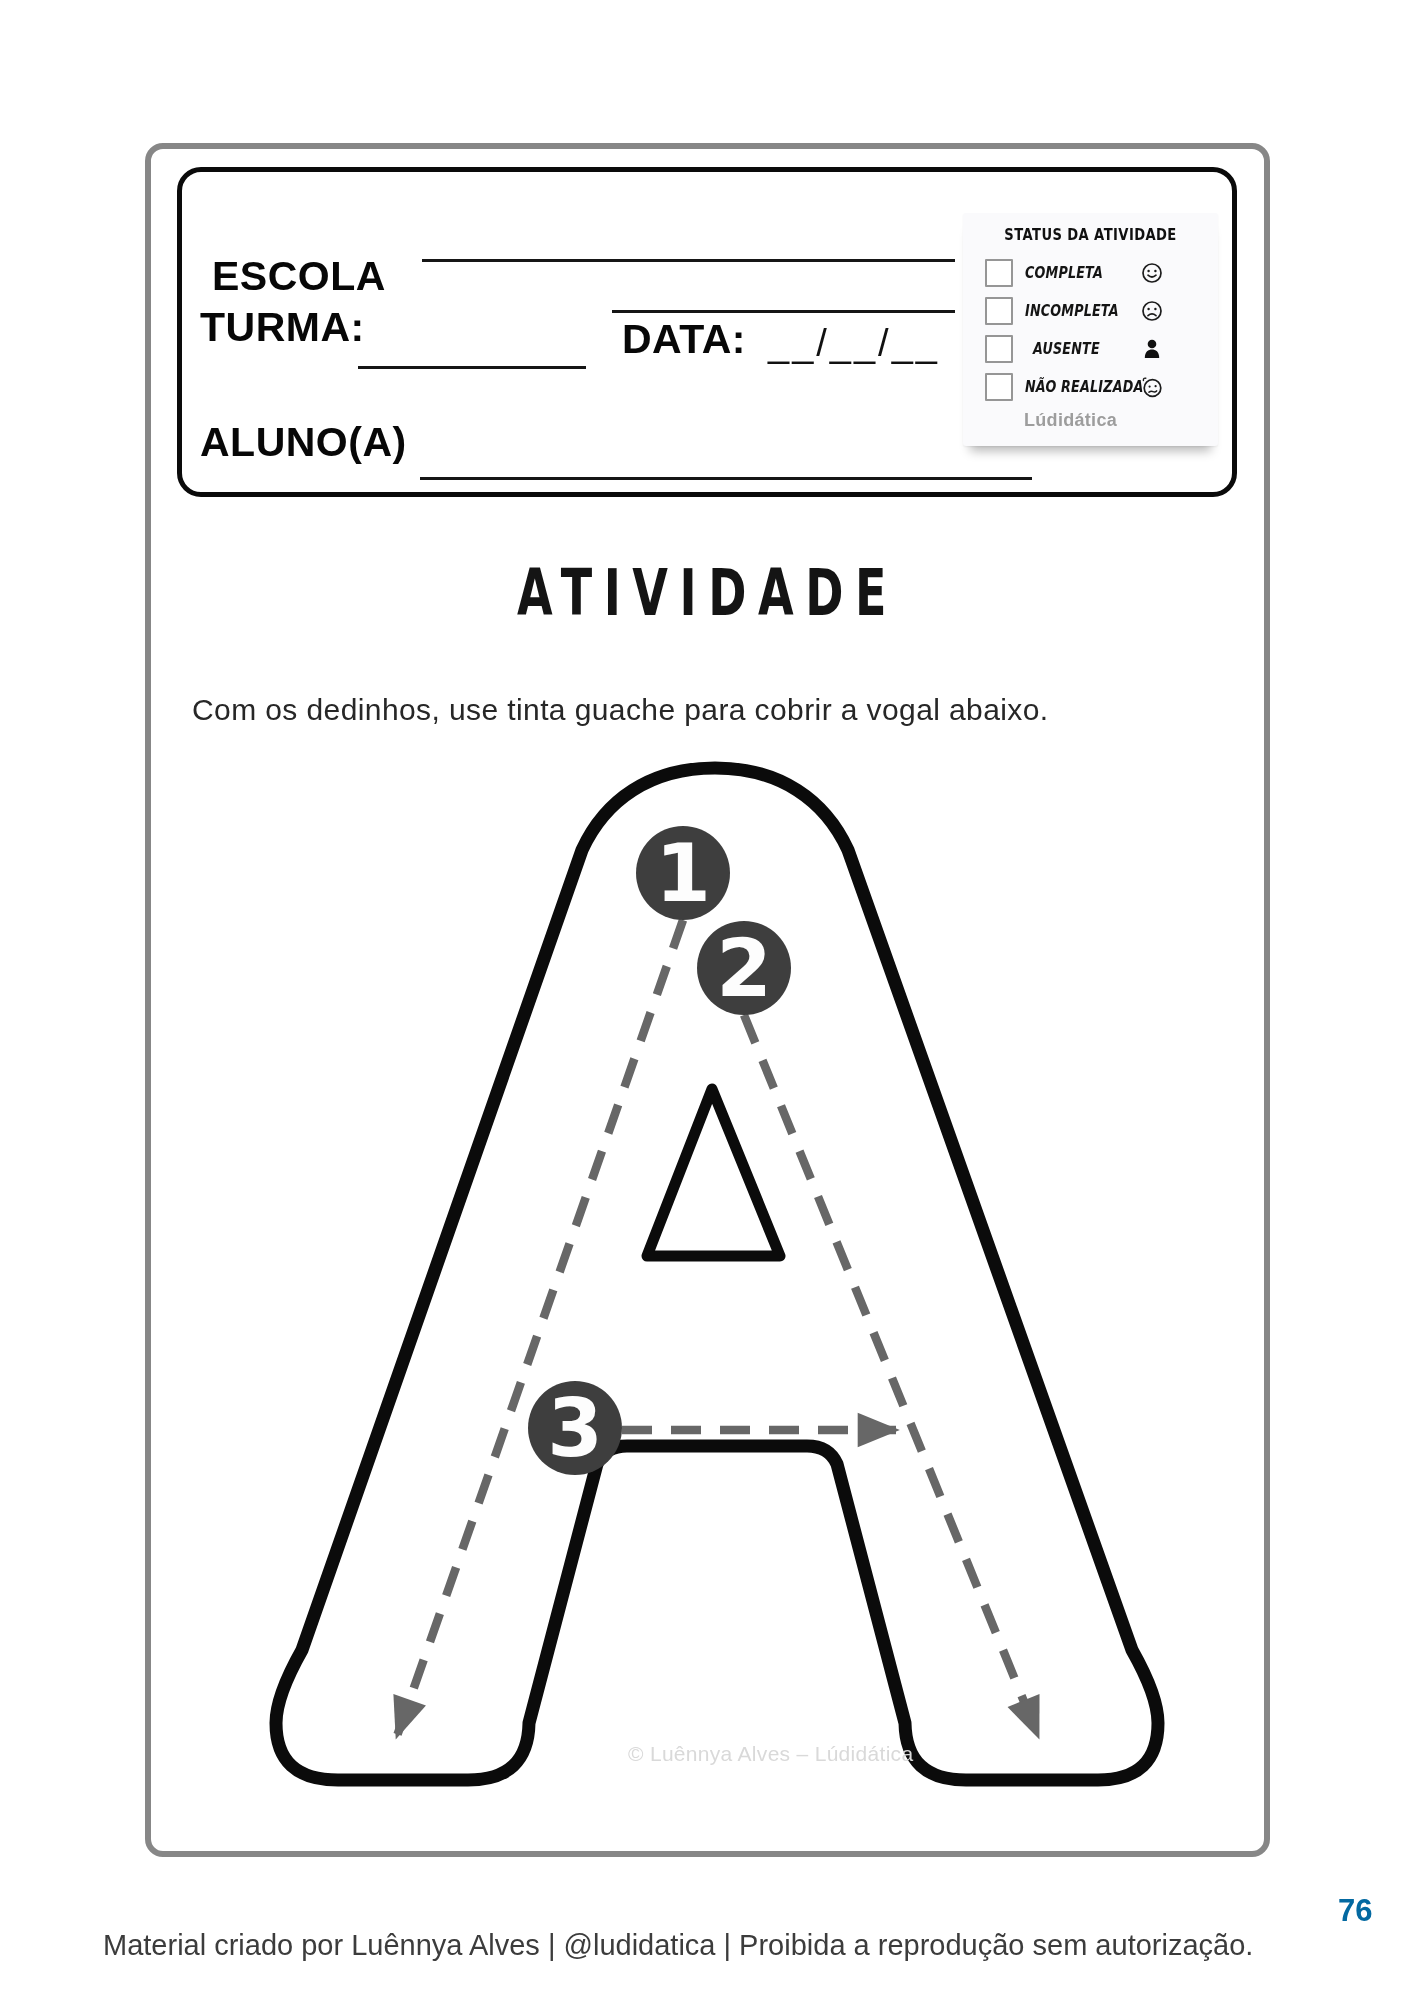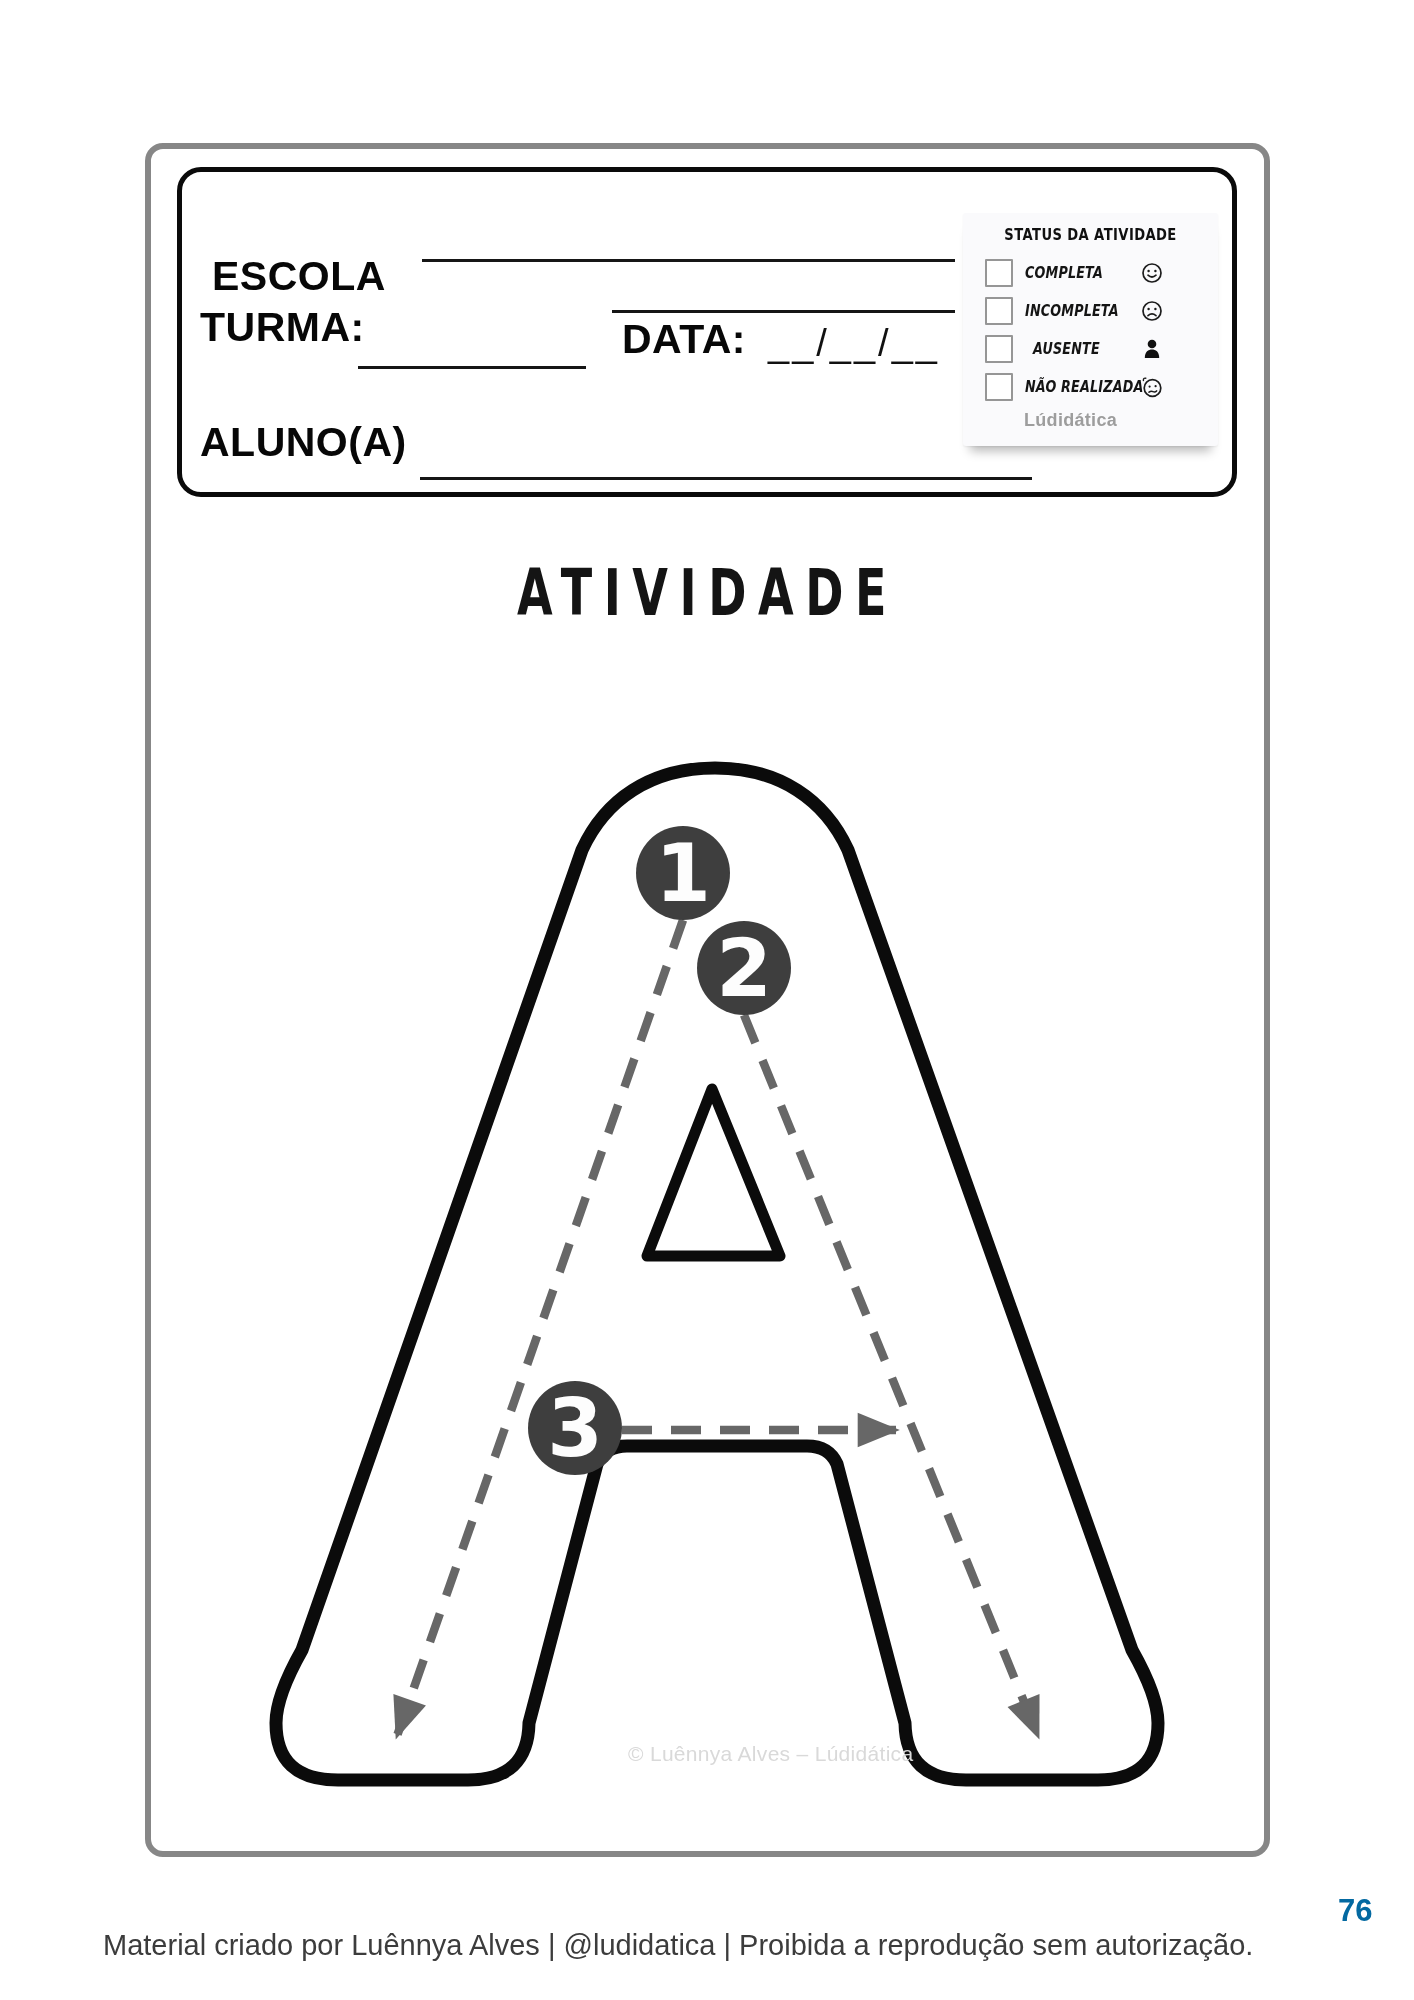--- a/index.html
+++ b/index.html
@@ -116,20 +116,21 @@
           <path d="M9 17.2 Q11 15.6 13 16.6 Q15 17.6 16.6 15.9" fill="none" stroke="#1c1c1c" stroke-width="1.5" stroke-linecap="round"></path>
           <path d="M3.4 5.5 Q3.2 2.6 5.8 3.2" fill="none" stroke="#1c1c1c" stroke-width="1.4" stroke-linecap="round"></path>
         </svg>
       </span>
     </div>
 
     <div class="status-brand">Lúdidática</div>
   </div>
 
   <div class="activity-title">ATIVIDADE</div>
+  <div class="instruction">Com os dedinhos, use tinta guache para cobrir a vogal abaixo.</div>
 
   <svg class="letter-svg" viewBox="0 0 910 1050">
     <defs>
       <marker id="arrow" viewBox="0 0 12 10" refX="10.5" refY="5" markerUnits="userSpaceOnUse" markerWidth="46" markerHeight="40" orient="auto">
         <path d="M0.5 0.5 L11.5 5 L0.5 9.5 Z" fill="#676767"></path>
       </marker>
     </defs>
 
     <path d="M 455 20
          C 520 20 565 52 588 102

